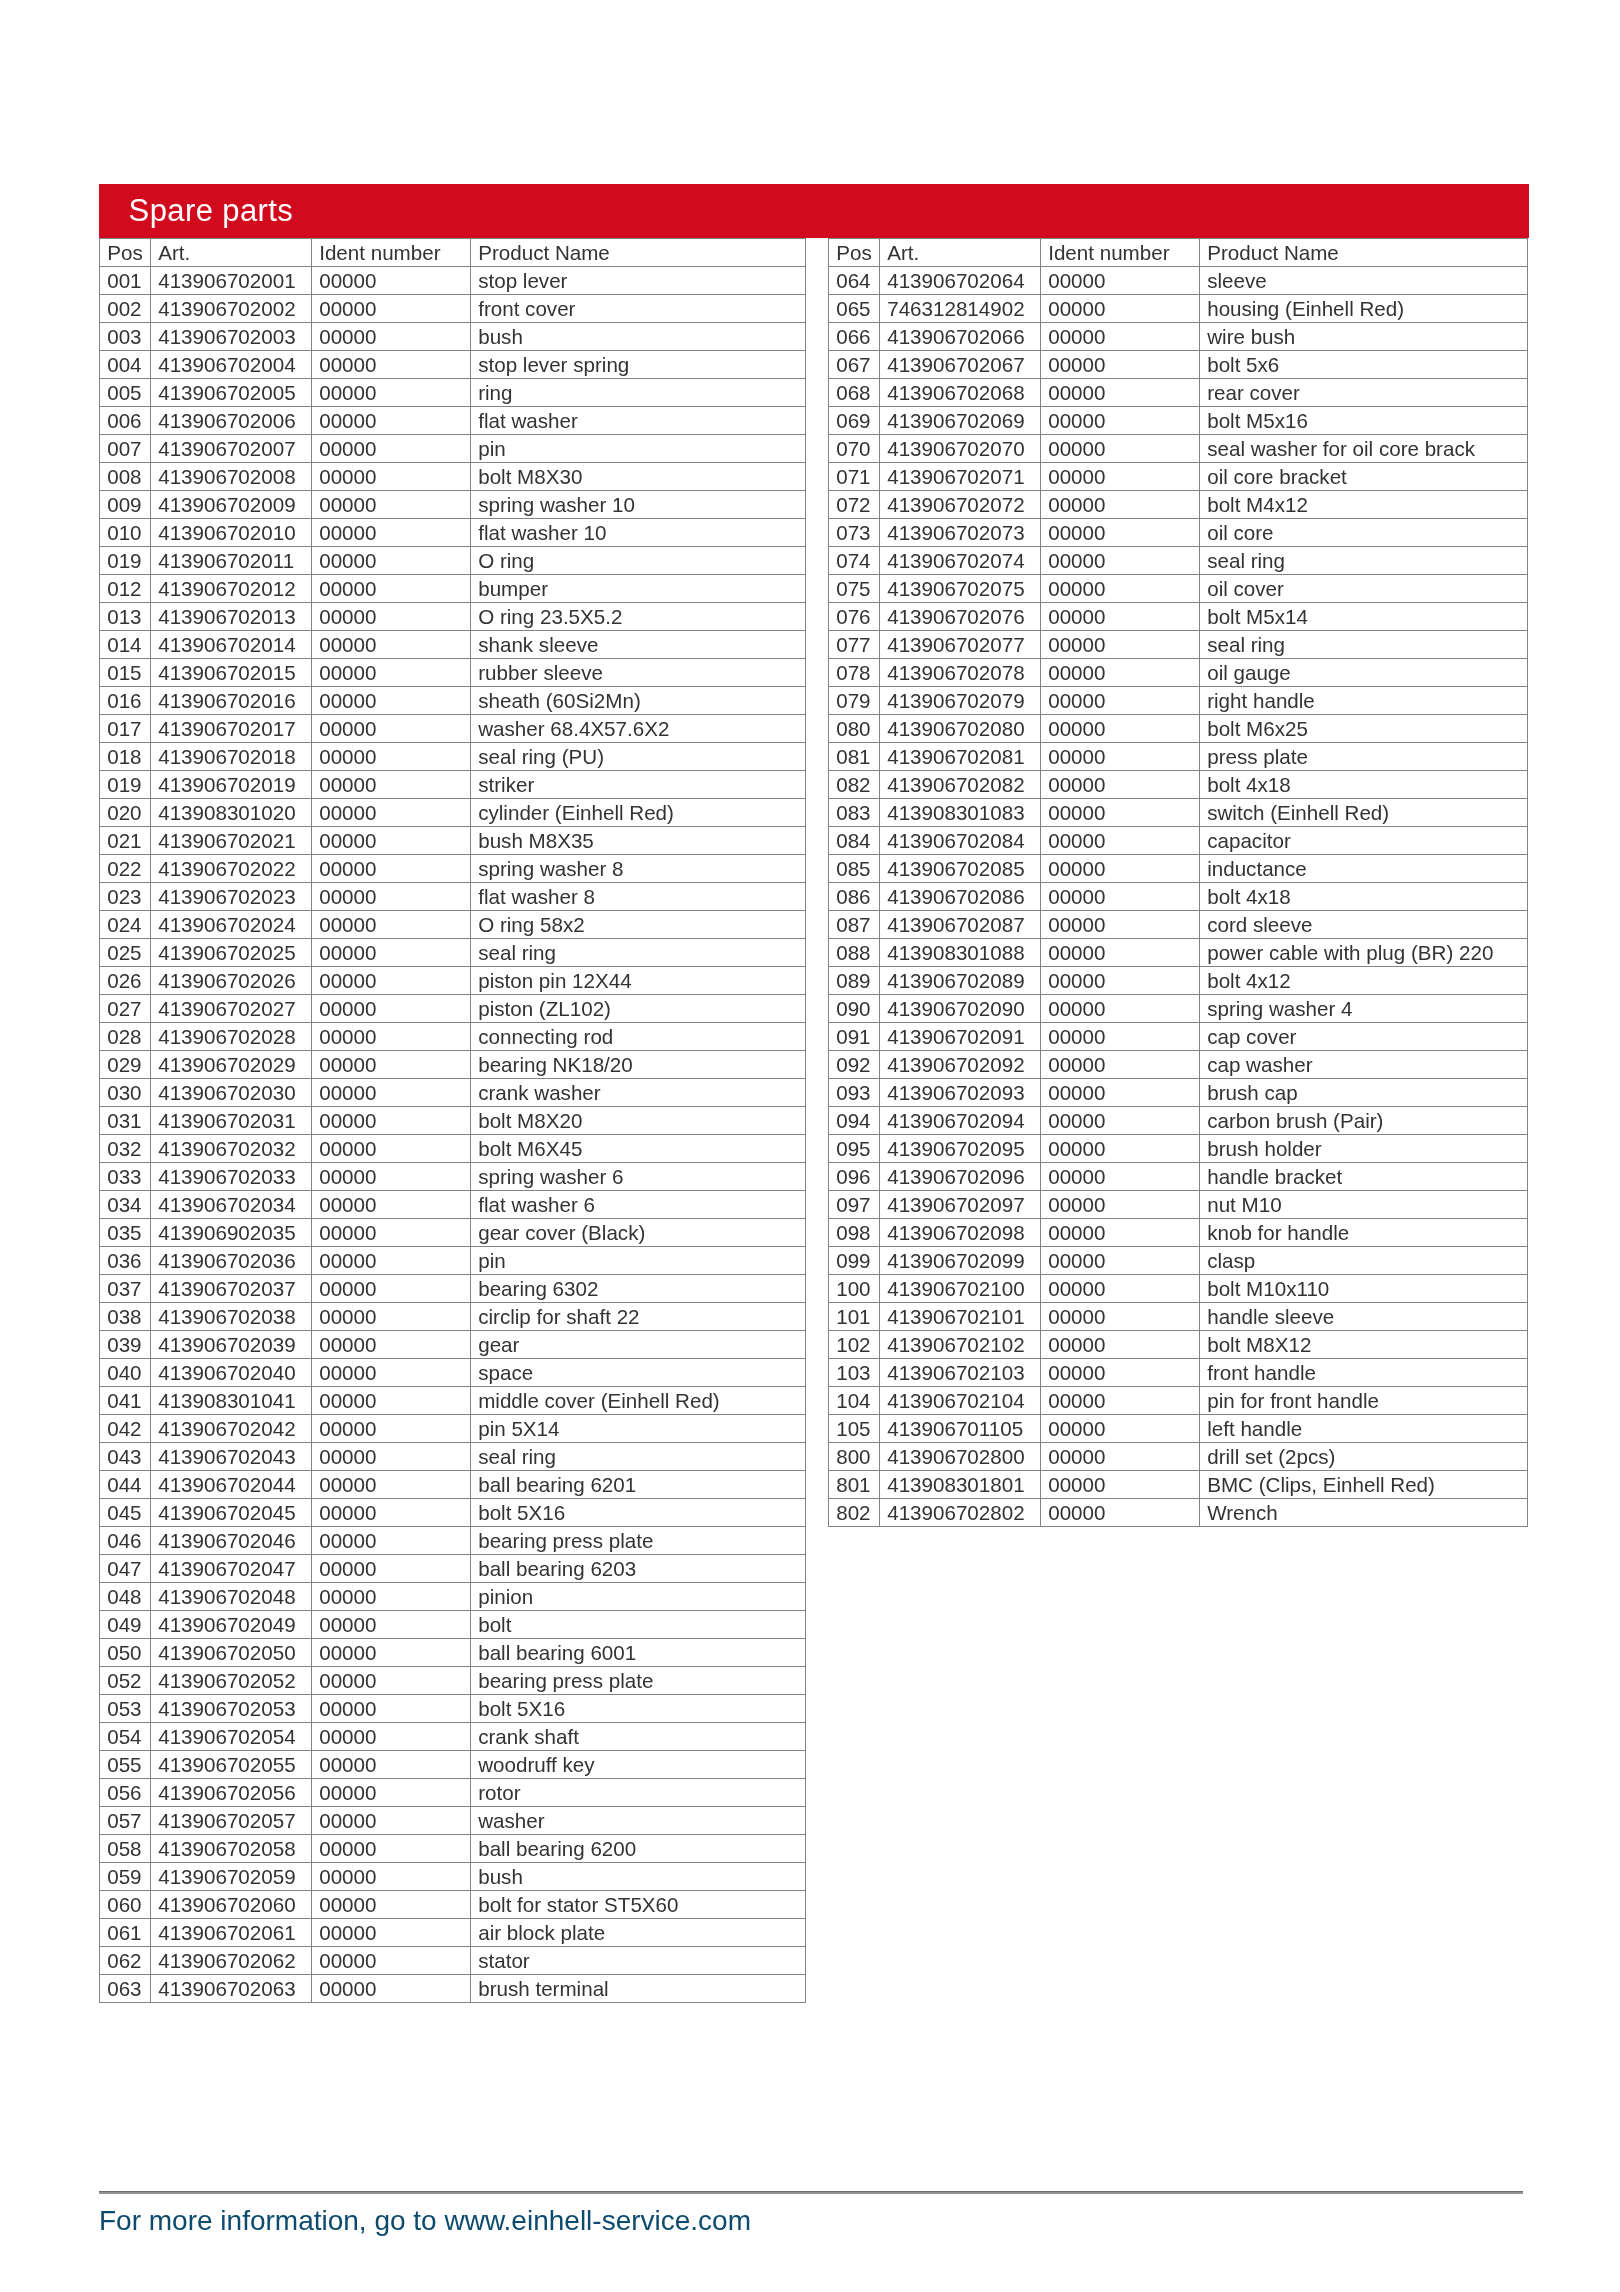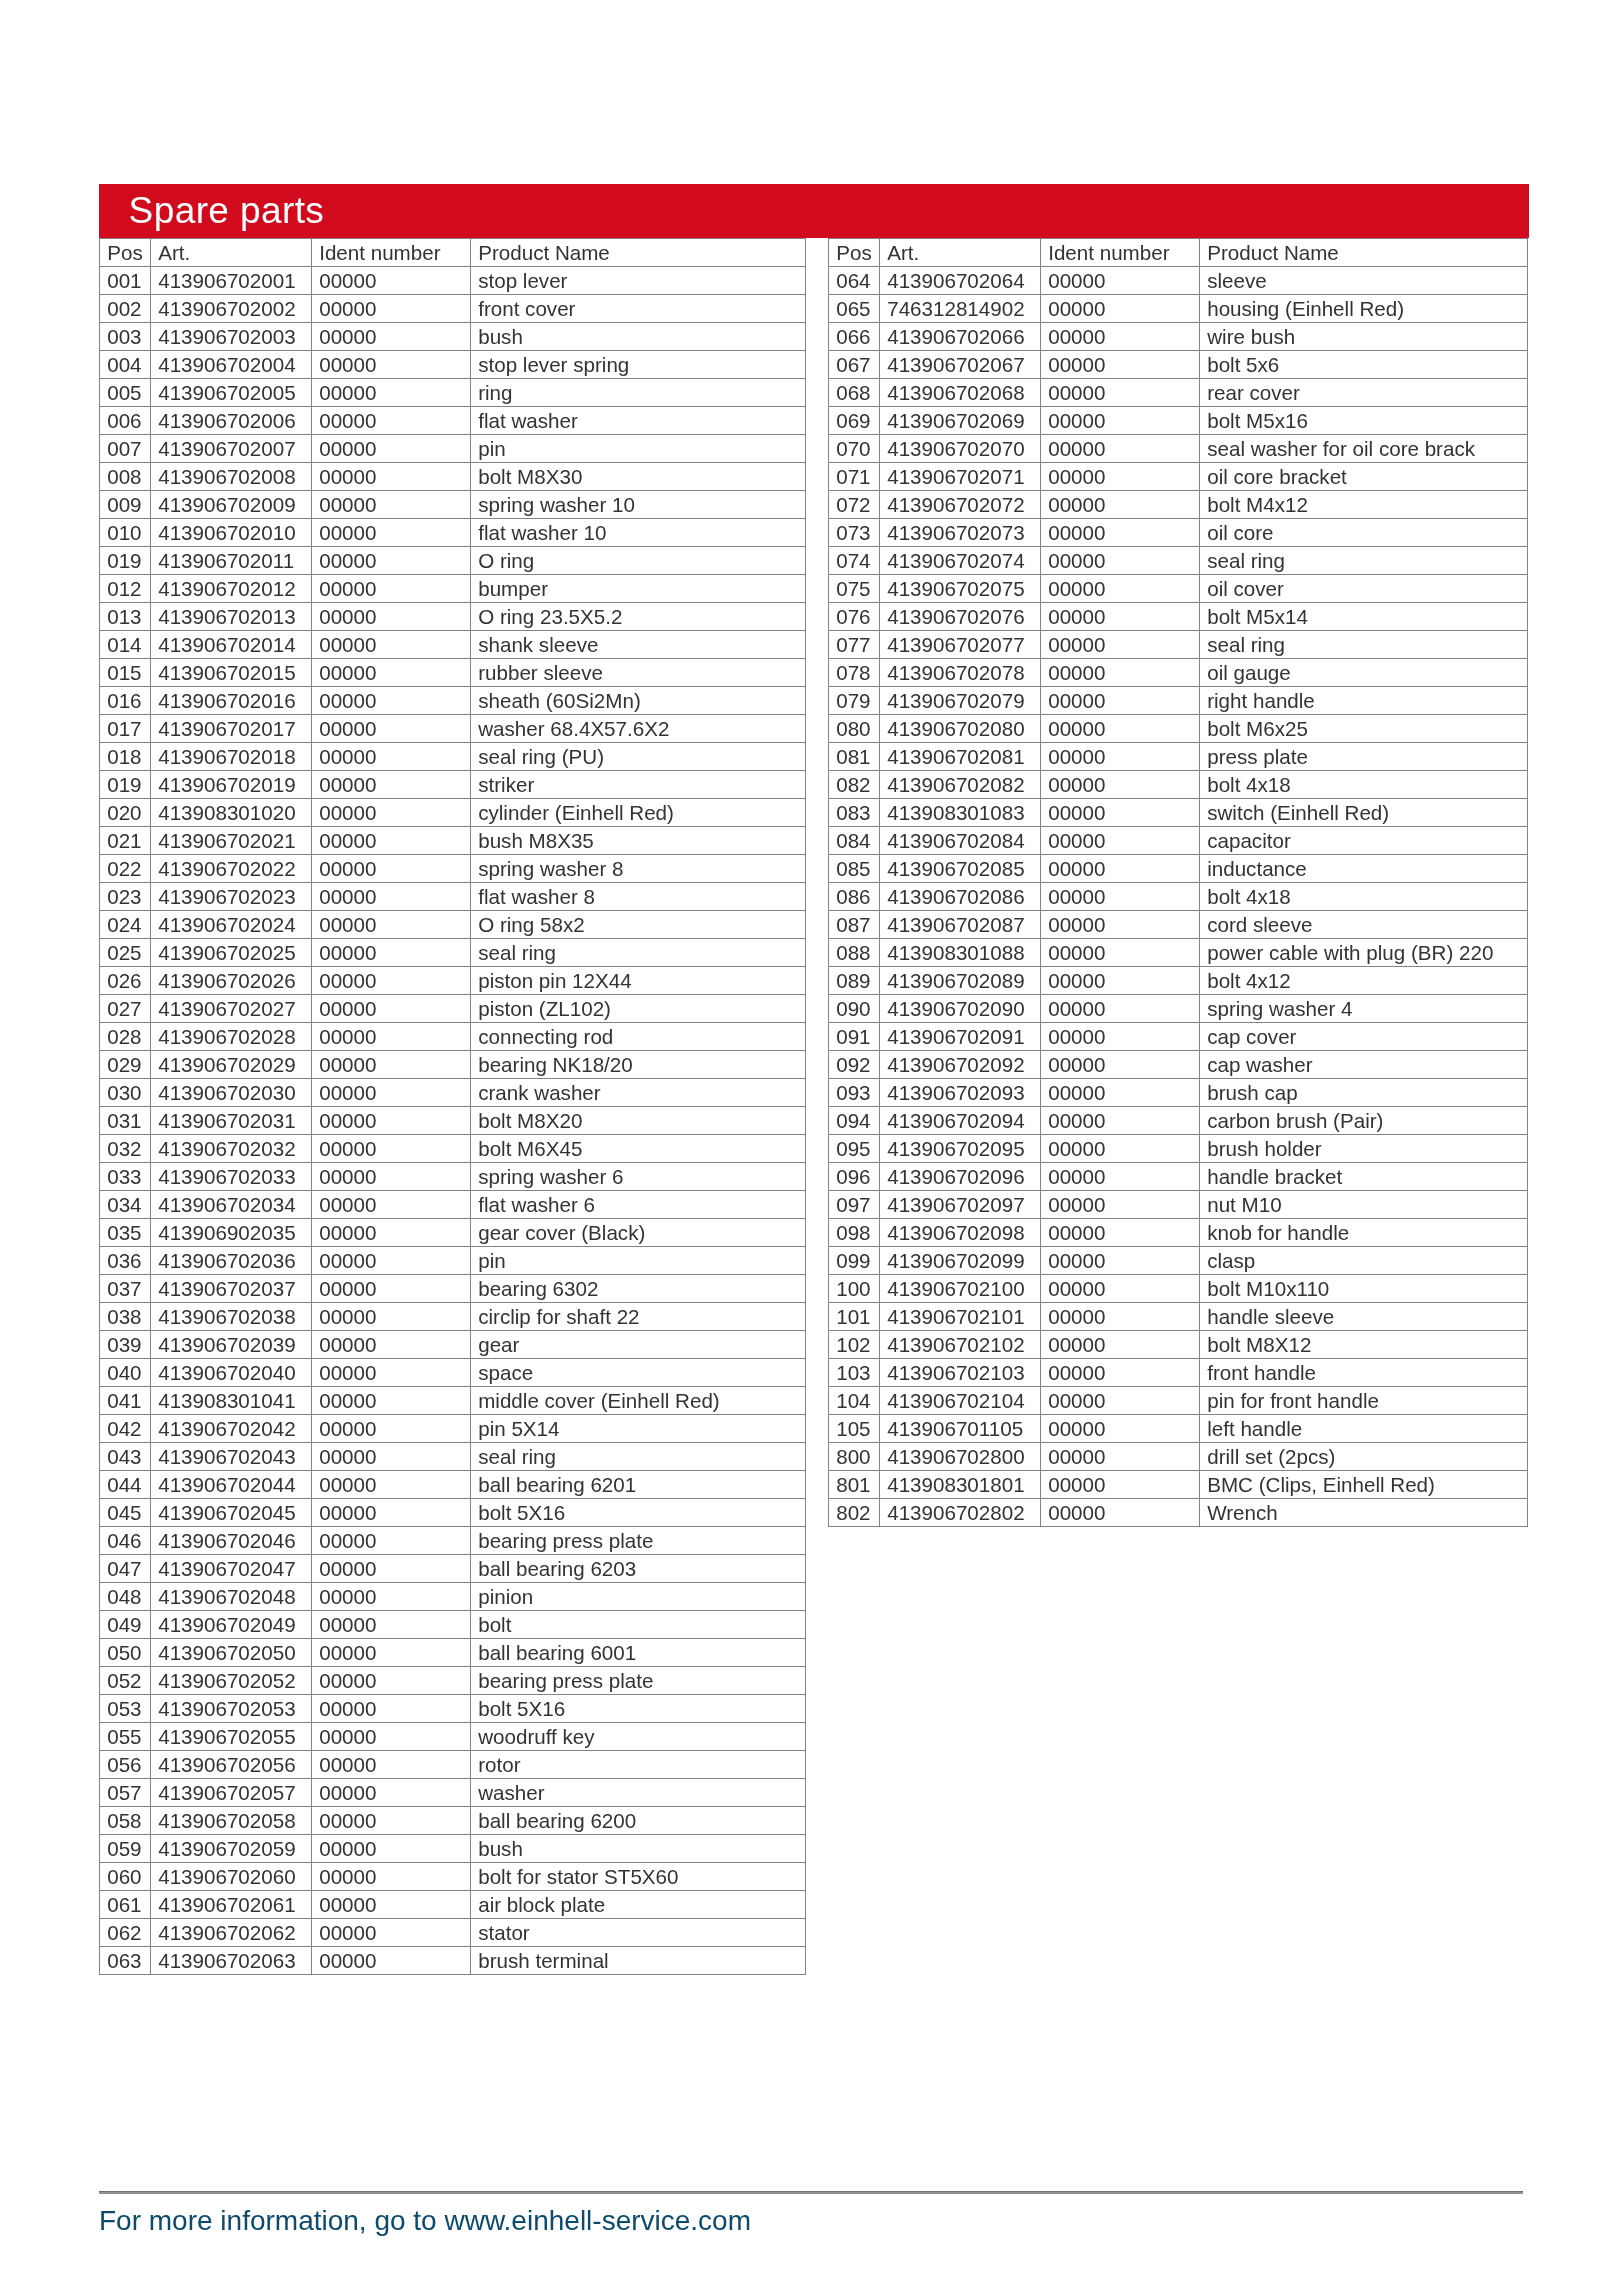--- a/index.html
+++ b/index.html
@@ -14,21 +14,21 @@
   }
   .titlebar {
     position: absolute; left: 99px; top: 184px;
     width: 1430px; height: 54px;
     background: var(--accent);
     display: flex; align-items: center;
     padding-left: 29.6px;
   }
   .titlebar .title {
     color: #ffffff;
-    font-size: 37px;
+    font-size: 31px;
     letter-spacing: 0.4px;
   }
   table.parts {
     position: absolute; top: 238px;
     border-collapse: collapse;
     table-layout: fixed;
   }
   table.parts.left  { left: 99px; width: 707px; }
   table.parts.right { left: 828px; width: 700px; }
   table.parts col.c-pos   { width: 51px;  }
@@ -390,20 +390,26 @@
           <td>00000</td>
           <td>bearing press plate</td>
         </tr>
         <tr>
           <td>053</td>
           <td>413906702053</td>
           <td>00000</td>
           <td>bolt 5X16</td>
         </tr>
         <tr>
+          <td>054</td>
+          <td>413906702054</td>
+          <td>00000</td>
+          <td>crank shaft</td>
+        </tr>
+        <tr>
           <td>055</td>
           <td>413906702055</td>
           <td>00000</td>
           <td>woodruff key</td>
         </tr>
         <tr>
           <td>056</td>
           <td>413906702056</td>
           <td>00000</td>
           <td>rotor</td>

